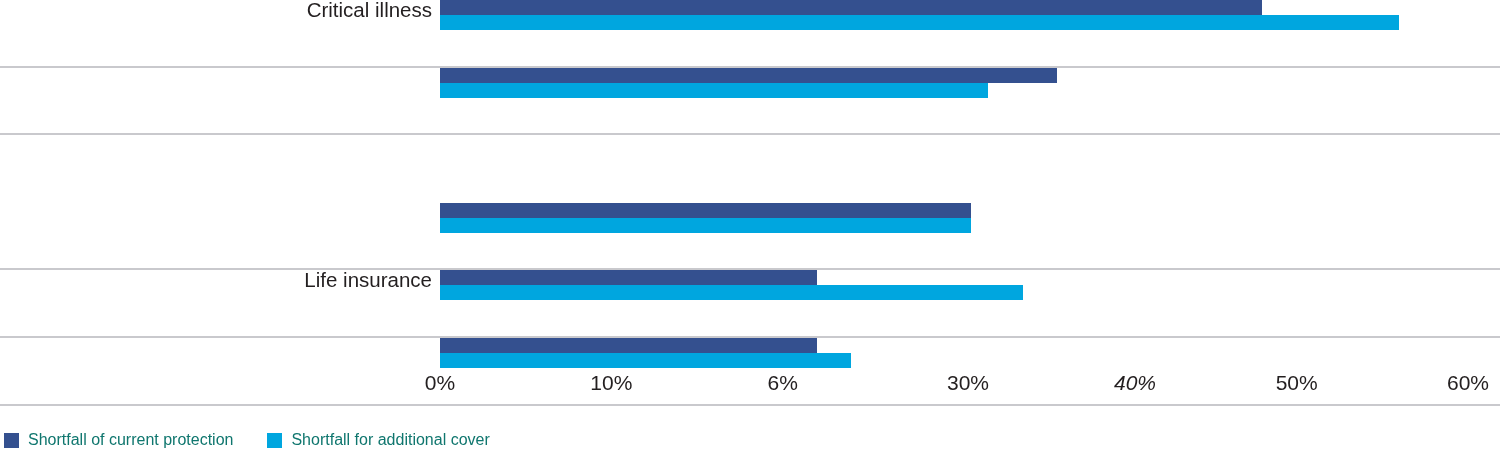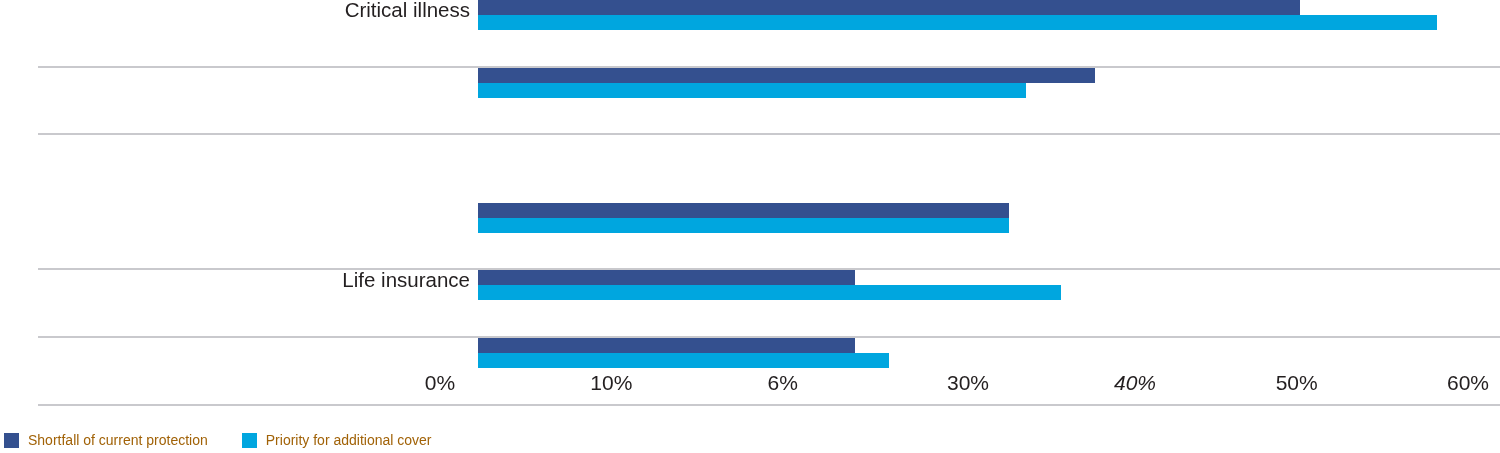--- a/index.html
+++ b/index.html
@@ -21,21 +21,20 @@
     height: 453px;
   }
 
   
   .plot-area {
     position: absolute;
     left: 0;
     top: 0;
     width: 1200px;
     height: 368px;
-    margin-left: 38px;
   }
 
   .cat-row {
     position: absolute;
     left: 0;
     width: 1500px;
     height: 67.6px;
     box-sizing: border-box;
   }
   .cat-row .gridline {
@@ -104,23 +103,23 @@
     align-items: center;
     gap: 9px;
     margin-right: 24px;
   }
   .legend-swatch {
     width: 15px;
     height: 15px;
     flex: 0 0 auto;
   }
   .legend-label {
-    font-size: 14px;
+    font-size: 16px;
     line-height: 1;
-    color: #a16207;
+    color: #0f766e;
     white-space: nowrap;
   }
 </style>
 </head>
 <body>
 
 <div id="chart-root">
 
   <div class="plot-area">
       <div class="cat-row" style="top: 0px;">
@@ -172,17 +171,17 @@
       <div class="x-tick" style="left: 1468px;">60%</div>
     </div>
 
   <div class="legend">
       <div class="legend-item">
         <span class="legend-swatch" style="background: rgb(52, 80, 143);"></span>
         <span class="legend-label">Shortfall of current protection</span>
       </div>
       <div class="legend-item">
         <span class="legend-swatch" style="background: rgb(0, 166, 223);"></span>
-        <span class="legend-label">Priority for additional cover</span>
+        <span class="legend-label">Shortfall for additional cover</span>
       </div>
     </div>
 
 </div>
 
 </body></html>

